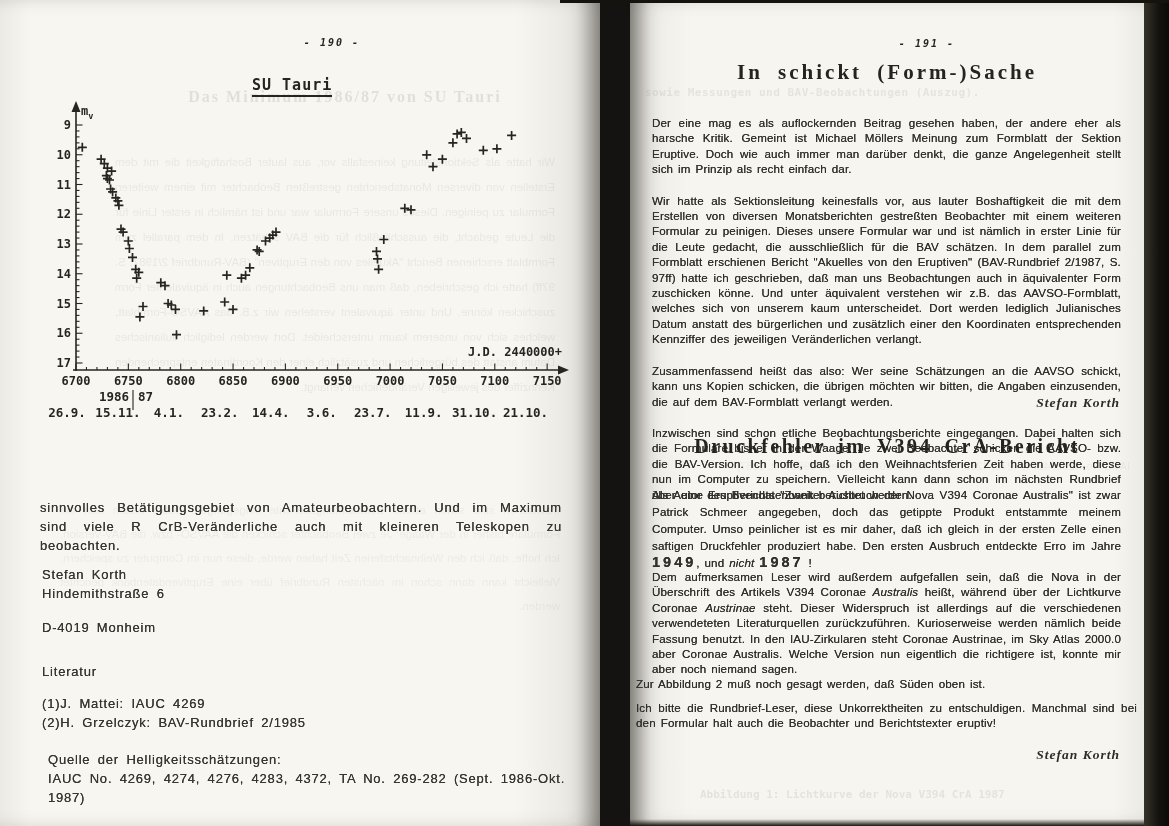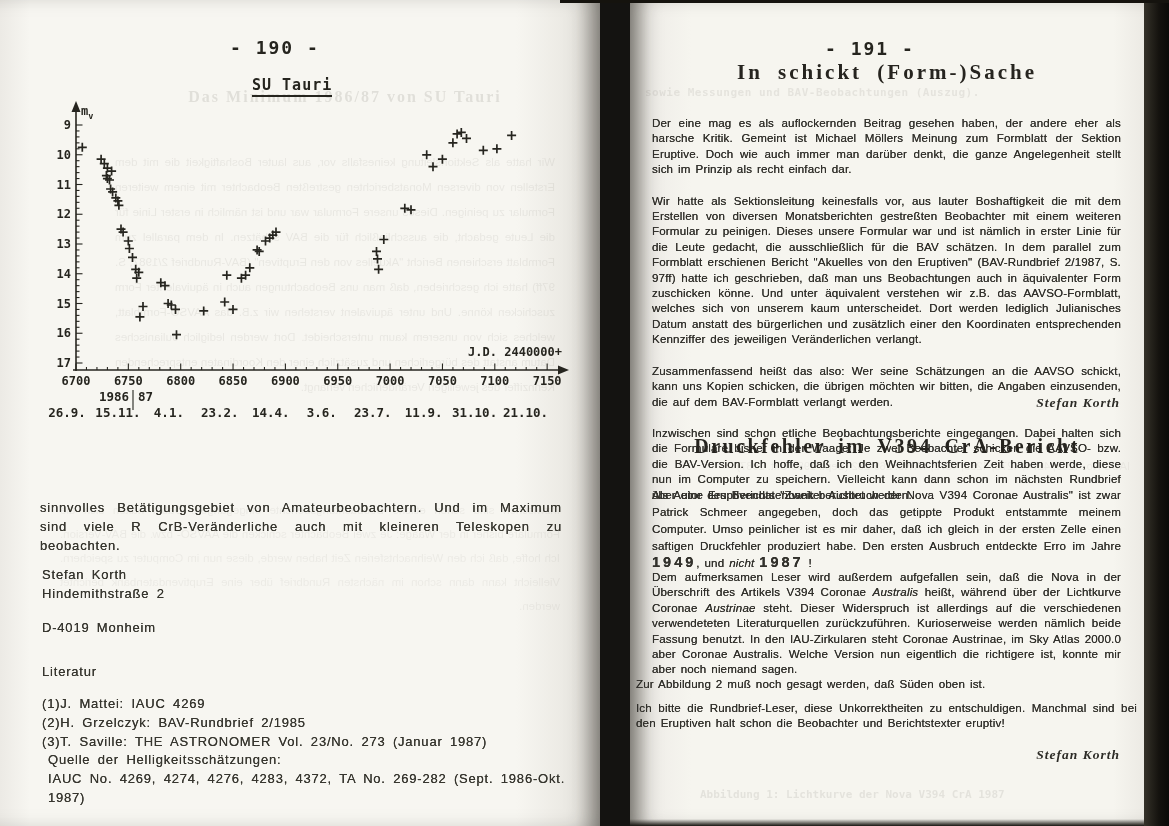--- a/index.html
+++ b/index.html
@@ -12,21 +12,21 @@
   #right-page{left:630px;width:514px;
     background:linear-gradient(90deg,#d8d5ce 0%,#efede8 4%,#f6f5ef 12%,#f6f5ef 94%,#eceae4 100%);
     box-shadow:inset 18px 0 24px -12px rgba(20,18,14,.6);}
   #right-band{position:absolute;left:1144px;top:0;width:25px;height:826px;
     background:linear-gradient(90deg,#353229 0%,#14120e 60%,#0b0a08 100%);}
   #top-edge{position:absolute;left:560px;top:0;width:609px;height:3px;background:#15130e;}
   #bottom-edge{position:absolute;left:630px;top:819px;width:514px;height:7px;
     background:linear-gradient(180deg,rgba(20,18,14,0),#191712);}
   .abs{position:absolute;}
   .mono{font-family:"DejaVu Sans Mono",monospace;font-weight:700;color:#26251f;}
-  .pagenum{font-size:18px;letter-spacing:2px;text-align:left;}
+  .pagenum{font-size:10px;letter-spacing:2px;text-align:right;font-style:italic;}
   .tw{font-size:13px;letter-spacing:.8px;word-spacing:3px;color:#37362f;
       text-shadow:0 0 .4px #37362f;line-height:19px;}
   #chart-title{font-family:"DejaVu Sans Mono",monospace;font-weight:700;font-size:15px;
       letter-spacing:1px;color:#26251f;border-bottom:2px solid #26251f;padding-bottom:1px;}
   .serif-title{font-family:"Liberation Serif","DejaVu Serif",serif;font-weight:600;
       color:#26241f;text-align:center;}
   #a1-title{font-size:21px;letter-spacing:3px;word-spacing:7px;}
   #a2-title{font-size:20px;letter-spacing:2.5px;word-spacing:5px;}
   .body-text{font-size:11.6px;line-height:15.4px;letter-spacing:.15px;word-spacing:1.5px;
       text-align:justify;color:#32312c;text-shadow:0 0 .3px #32312c;}
@@ -246,30 +246,29 @@
         <path d="M427 38.4H436M431.5 33.9V42.9" class="pt"></path>
         <path d="M443.8 50.3H452.8M448.3 45.8V54.8" class="pt"></path>
         <path d="M457.4 48.8H466.4M461.9 44.3V53.3" class="pt"></path>
         <path d="M472.1 35.4H481.1M476.6 30.9V39.9" class="pt"></path>
       </svg>
 
     <div class="abs tw" style="left:40px;top:498px;width:522px;text-align:justify;">sinnvolles Betätigungsgebiet von Amateurbeobachtern. Und im Maximum sind viele R CrB-Veränderliche auch mit kleineren Teleskopen zu beobachten.</div>
 
     <div class="abs tw" style="left:42px;top:565px;">
       <div>Stefan Korth</div>
-      <div>Hindemithstraße 2</div>
+      <div>Hindemithstraße 6</div>
     </div>
     <div class="abs tw" style="left:42px;top:618px;">D-4019 Monheim</div>
 
     <div class="abs tw" style="left:42px;top:662px;">Literatur</div>
 
     <div class="abs tw" style="left:42px;top:694px;">
       <div>(1)J. Mattei: IAUC 4269</div>
       <div>(2)H. Grzelczyk: BAV-Rundbrief 2/1985</div>
-      <div>(3)T. Saville: THE ASTRONOMER Vol. 23/No. 273 (Januar 1987)</div>
     </div>
 
     <div class="abs tw" style="left:48px;top:750px;">
       <div>Quelle der Helligkeitsschätzungen:</div>
       <div>IAUC No. 4269, 4274, 4276, 4283, 4372, TA No. 269-282 (Sept. 1986-Okt. 1987)</div>
     </div>
   </div>
 
   <div id="right-page" class="page">
 
@@ -299,21 +298,21 @@
     </div>
 
     <div class="abs body-text" style="left:6px;top:553px;width:501px;">
       <p>
         <span>Dem aufmerksamen Leser wird außerdem aufgefallen sein, daß die Nova in der Überschrift des Artikels V394 Coronae </span><span class="it">Australis</span><span> heißt, während über der Lichtkurve Coronae </span><span class="it">Austrinae</span><span> steht. Dieser Widerspruch ist allerdings auf die verschiedenen verwendeteten Literaturquellen zurückzuführen. Kurioserweise werden nämlich beide Fassung benutzt. In den IAU-Zirkularen steht Coronae Austrinae, im Sky Atlas 2000.0 aber Coronae Australis. Welche Version nun eigentlich die richtigere ist, konnte mir aber noch niemand sagen.</span>
       </p>
     </div>
 
     <div class="abs body-text" style="left:6px;top:676px;width:501px;">Zur Abbildung 2 muß noch gesagt werden, daß Süden oben ist.</div>
 
-    <div class="abs body-text" style="left:6px;top:700px;width:501px;">Ich bitte die Rundbrief-Leser, diese Unkorrektheiten zu entschuldigen. Manchmal sind bei den Eruptiven halt schon die Beobachter und Berichtstexter eruptiv!</div>
+    <div class="abs body-text" style="left:6px;top:700px;width:501px;">Ich bitte die Rundbrief-Leser, diese Unkorrektheiten zu entschuldigen. Manchmal sind bei den Formular halt auch die Beobachter und Berichtstexter eruptiv!</div>
 
     <div class="abs sig" style="left:260px;top:747px;width:230px;">Stefan Korth</div>
   </div>
 
   <div id="right-band"></div>
   <div id="top-edge"></div>
   <div id="bottom-edge"></div>
 </div>
 
 </body></html>

